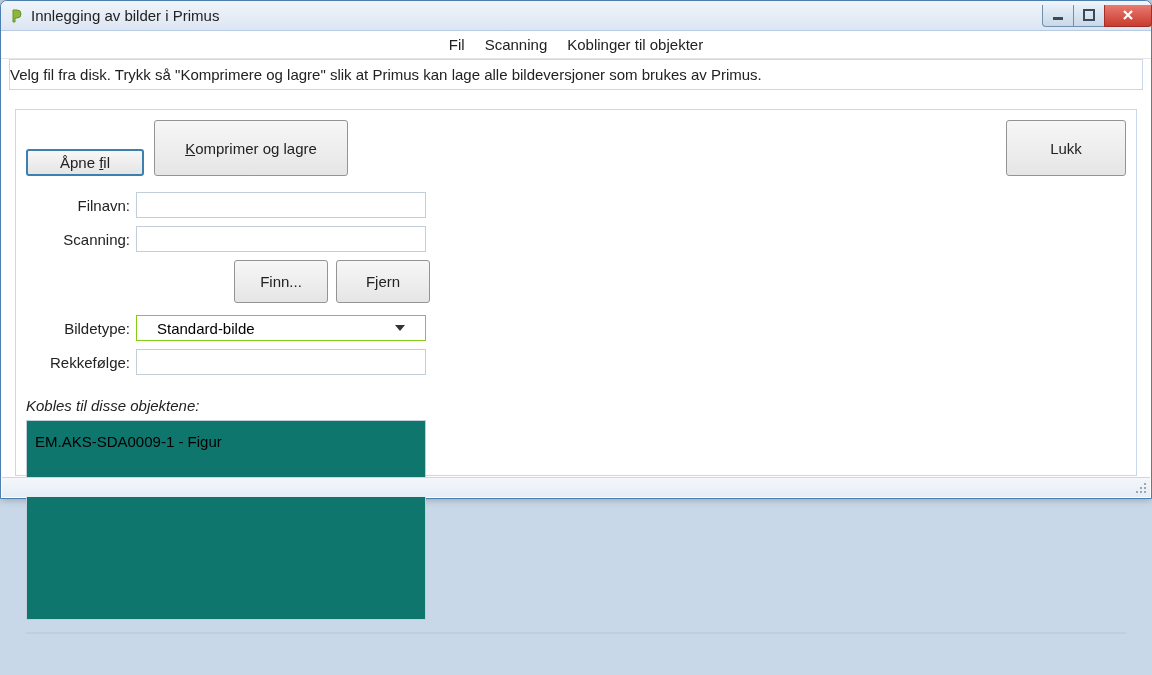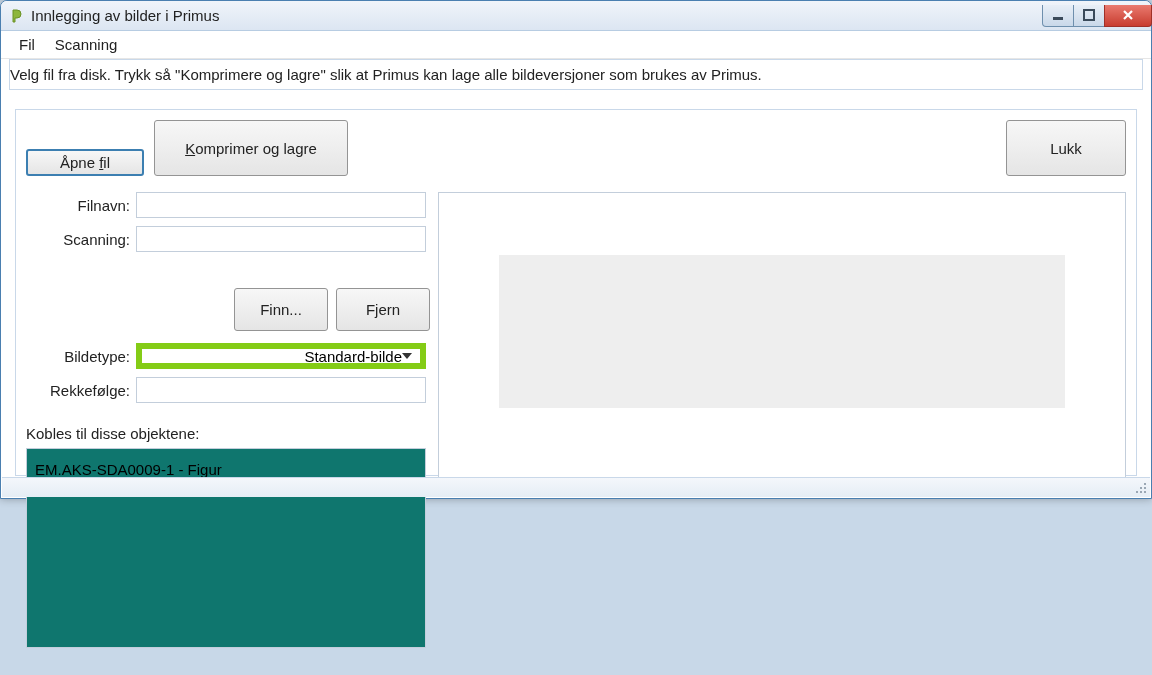--- a/index.html
+++ b/index.html
@@ -70,20 +70,21 @@
     .win-btn:first-child {
       border-radius: 0 0 0 4px;
     }
     .menubar {
       height: 28px;
       display: flex;
       align-items: center;
       padding: 0 8px;
       background: #fff;
       border-bottom: 1px solid #e6e6e6;
+      justify-content: center;
     }
     .menubar .menu-item {
       padding: 3px 10px;
       color: #222;
       cursor: default;
     }
     .info-bar {
       padding: 6px 0;
       background: #fff;
       border: 1px solid #c9d8e9;
@@ -122,20 +123,21 @@
       padding: 3px 19px;
       min-width: 118px;
       margin-top: 29px;
     }
     button.win-style.wide { min-width: 194px; }
     button.win-style.lukk { min-width: 120px; }
     .body-cols {
       display: flex;
       gap: 12px;
       height: calc(100% - 48px);
+      flex-direction: column;
     }
     .left-col {
       width: 400px;
       display: flex;
       flex-direction: column;
     }
     .form-row {
       display: flex;
       align-items: center;
       margin-bottom: 8px;
@@ -150,40 +152,40 @@
       flex: 1;
       border: 1px solid #c3cedb;
       height: 26px;
       padding: 0 6px;
       background: #fff;
       font-family: inherit;
       font-size: 15px;
     }
     .form-row .select {
       flex: 1;
-      border: 6px solid #84cc16;
+      border: 1px solid #84cc16;
       height: 26px;
-      padding: 0 8px;
-      background: #fff;
-      display: flex;
-      align-items: center;
-      justify-content: flex-end;
+      padding: 0 20px;
+      background: #fff;
+      display: flex;
+      align-items: center;
+      justify-content: space-between;
     }
     .btn-subrow {
       display: flex;
       gap: 8px;
       margin-left: 208px;
       margin-bottom: 12px;
-      margin-top: 28px;
     }
     .btn-subrow button { min-width: 94px; }
     .section-label {
       margin-top: 14px;
       margin-bottom: 6px;
       color: #222;
+      font-style: italic;
     }
     .listbox {
       border: 1px solid #c3cedb;
       background: #0f766e;
       flex: 1;
       min-height: 200px;
       padding: 12px 8px;
       overflow: auto;
     }
     .right-col {
@@ -249,20 +251,21 @@
         <svg width="14" height="14">
             <path d="M3 3 L11 11 M11 3 L3 11" stroke="#fff" stroke-width="2.2"></path>
           </svg>
       </div>
     </div>
   </div>
 
   <div class="menubar">
     <span class="menu-item">Fil</span>
     <span class="menu-item">Scanning</span>
+    <span class="menu-item">Koblinger til objekter</span>
   </div>
 
   <div class="info-bar">Velg fil fra disk. Trykk så "Komprimere og lagre" slik at Primus kan lage alle bildeversjoner som brukes av Primus.</div>
 
   <div class="content-wrap">
     <div class="btn-row">
       <button class="win-style primary">
         <span>Åpne <u>f</u>il</span>
       </button>
       <button class="win-style wide">

